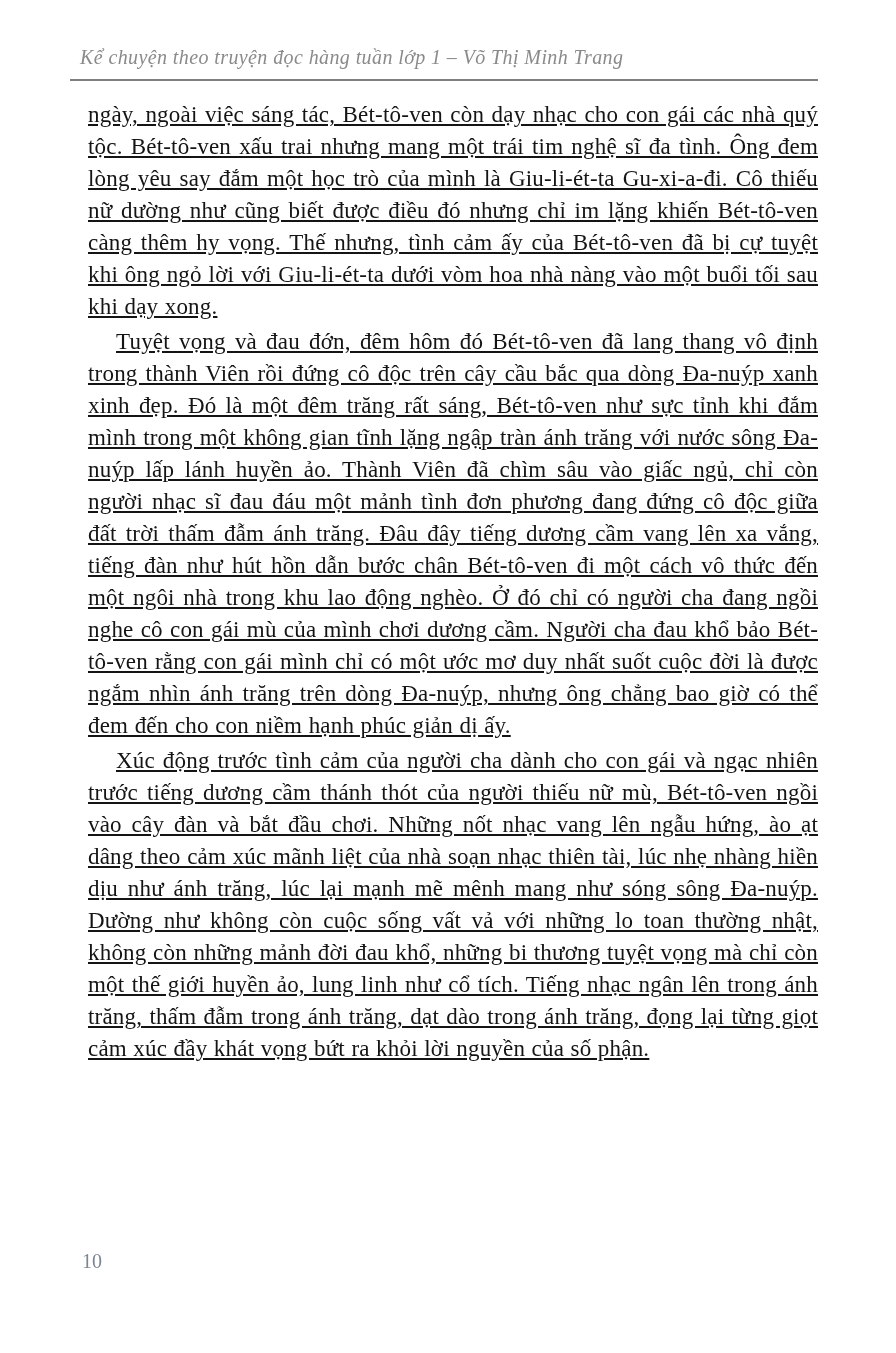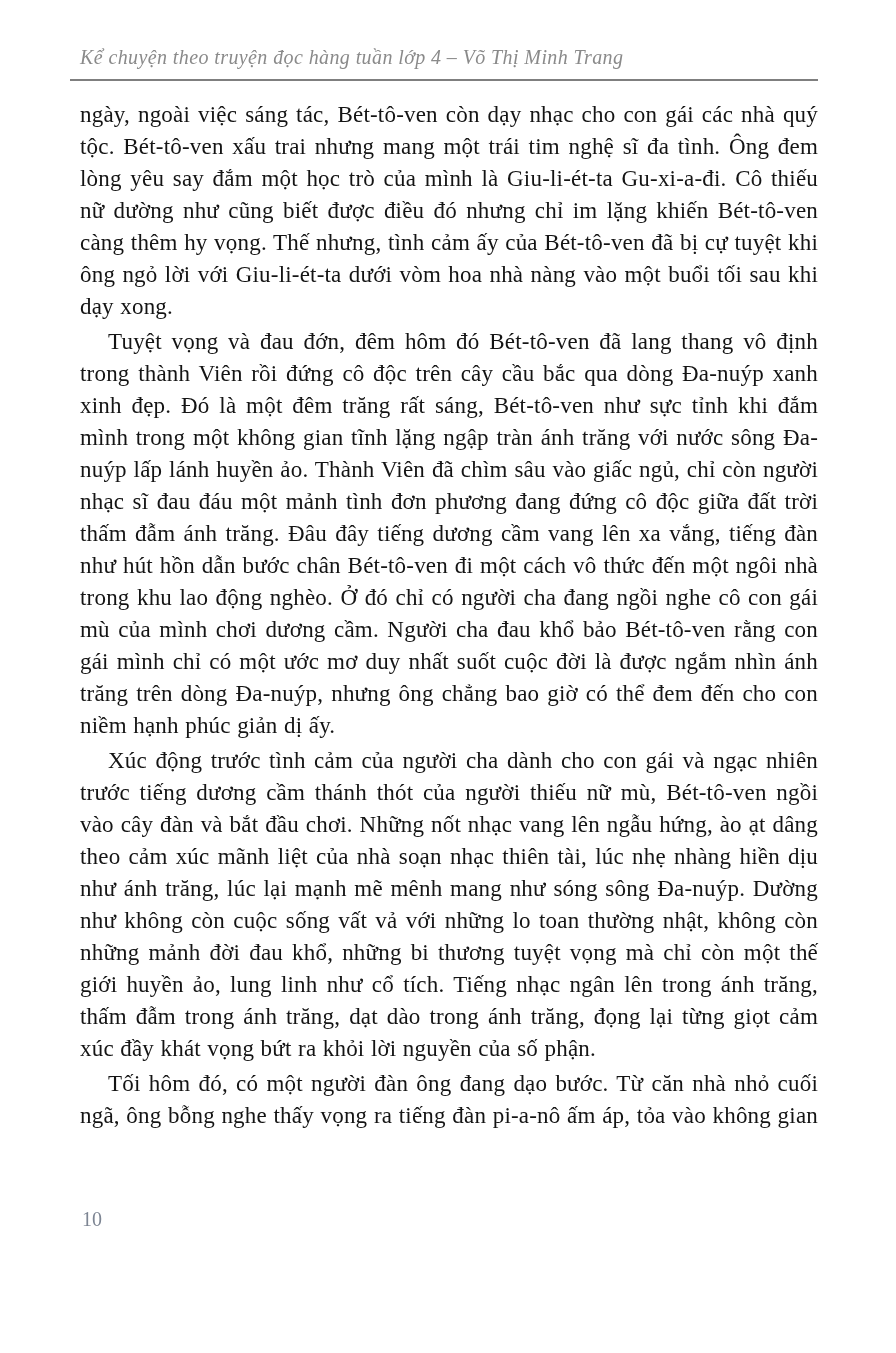--- a/index.html
+++ b/index.html
@@ -42,53 +42,53 @@
     top: 99px;
     width: 738px;
     font-size: 23px;
     line-height: 32px;
     letter-spacing: 0.2px;
     word-spacing: 0.5px;
     color: #141414;
     text-align: justify;
   }
   .para {
-    margin: 0 0 3px 0;
+    margin: 0 0 3px 8px;
     text-indent: 28px;
+    text-decoration: underline;
   }
   .para.no-indent {
     text-indent: 0;
   }
   .para.heading {
     font-weight: bold;
     text-align: left;
   }
   .para.fill-last {
     text-align-last: justify;
   }
   
   .page-number {
     position: absolute;
     left: 82px;
-    top: 1208px;
+    top: 1250px;
     font-size: 20px;
     color: #7d8593;
   }
 </style>
 </head>
 <body>
 
 <div class="page">
 
-  <div class="running-title">Kể chuyện theo truyện đọc hàng tuần lớp 4 – Võ Thị Minh Trang</div>
+  <div class="running-title">Kể chuyện theo truyện đọc hàng tuần lớp 1 – Võ Thị Minh Trang</div>
 
   <div class="header-rule"></div>
 
   <div class="body-text">
     <p class="para no-indent">ngày, ngoài việc sáng tác, Bét-tô-ven còn dạy nhạc cho con gái các nhà quý tộc. Bét-tô-ven xấu trai nhưng mang một trái tim nghệ sĩ đa tình. Ông đem lòng yêu say đắm một học trò của mình là Giu-li-ét-ta Gu-xi-a-đi. Cô thiếu nữ dường như cũng biết được điều đó nhưng chỉ im lặng khiến Bét-tô-ven càng thêm hy vọng. Thế nhưng, tình cảm ấy của Bét-tô-ven đã bị cự tuyệt khi ông ngỏ lời với Giu-li-ét-ta dưới vòm hoa nhà nàng vào một buổi tối sau khi dạy xong.</p>
     <p class="para">Tuyệt vọng và đau đớn, đêm hôm đó Bét-tô-ven đã lang thang vô định trong thành Viên rồi đứng cô độc trên cây cầu bắc qua dòng Đa-nuýp xanh xinh đẹp. Đó là một đêm trăng rất sáng, Bét-tô-ven như sực tỉnh khi đắm mình trong một không gian tĩnh lặng ngập tràn ánh trăng với nước sông Đa-nuýp lấp lánh huyền ảo. Thành Viên đã chìm sâu vào giấc ngủ, chỉ còn người nhạc sĩ đau đáu một mảnh tình đơn phương đang đứng cô độc giữa đất trời thấm đẫm ánh trăng. Đâu đây tiếng dương cầm vang lên xa vắng, tiếng đàn như hút hồn dẫn bước chân Bét-tô-ven đi một cách vô thức đến một ngôi nhà trong khu lao động nghèo. Ở đó chỉ có người cha đang ngồi nghe cô con gái mù của mình chơi dương cầm. Người cha đau khổ bảo Bét-tô-ven rằng con gái mình chỉ có một ước mơ duy nhất suốt cuộc đời là được ngắm nhìn ánh trăng trên dòng Đa-nuýp, nhưng ông chẳng bao giờ có thể đem đến cho con niềm hạnh phúc giản dị ấy.</p>
     <p class="para">Xúc động trước tình cảm của người cha dành cho con gái và ngạc nhiên trước tiếng dương cầm thánh thót của người thiếu nữ mù, Bét-tô-ven ngồi vào cây đàn và bắt đầu chơi. Những nốt nhạc vang lên ngẫu hứng, ào ạt dâng theo cảm xúc mãnh liệt của nhà soạn nhạc thiên tài, lúc nhẹ nhàng hiền dịu như ánh trăng, lúc lại mạnh mẽ mênh mang như sóng sông Đa-nuýp. Dường như không còn cuộc sống vất vả với những lo toan thường nhật, không còn những mảnh đời đau khổ, những bi thương tuyệt vọng mà chỉ còn một thế giới huyền ảo, lung linh như cổ tích. Tiếng nhạc ngân lên trong ánh trăng, thấm đẫm trong ánh trăng, dạt dào trong ánh trăng, đọng lại từng giọt cảm xúc đầy khát vọng bứt ra khỏi lời nguyền của số phận.</p>
-    <p class="para fill-last">Tối hôm đó, có một người đàn ông đang dạo bước. Từ căn nhà nhỏ cuối ngã, ông bỗng nghe thấy vọng ra tiếng đàn pi-a-nô ấm áp, tỏa vào không gian</p>
   </div>
 
   <div class="page-number">10</div>
 
 </div>
 
 </body></html>

